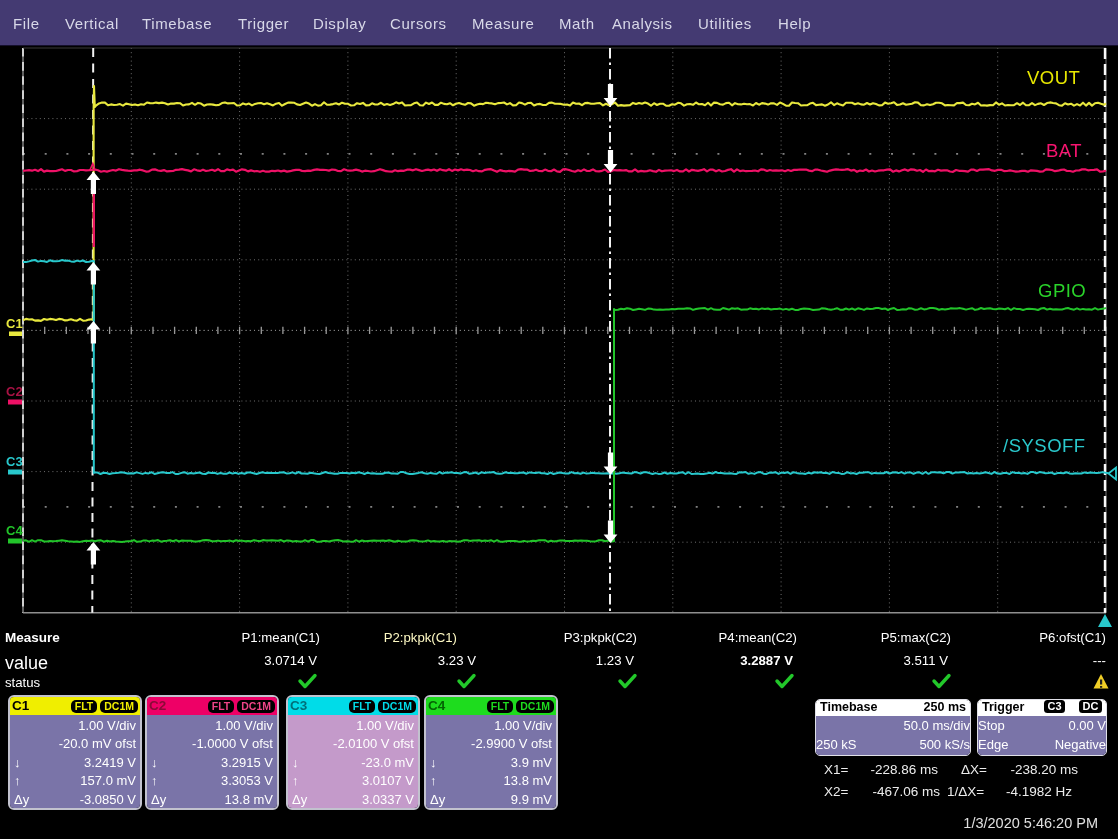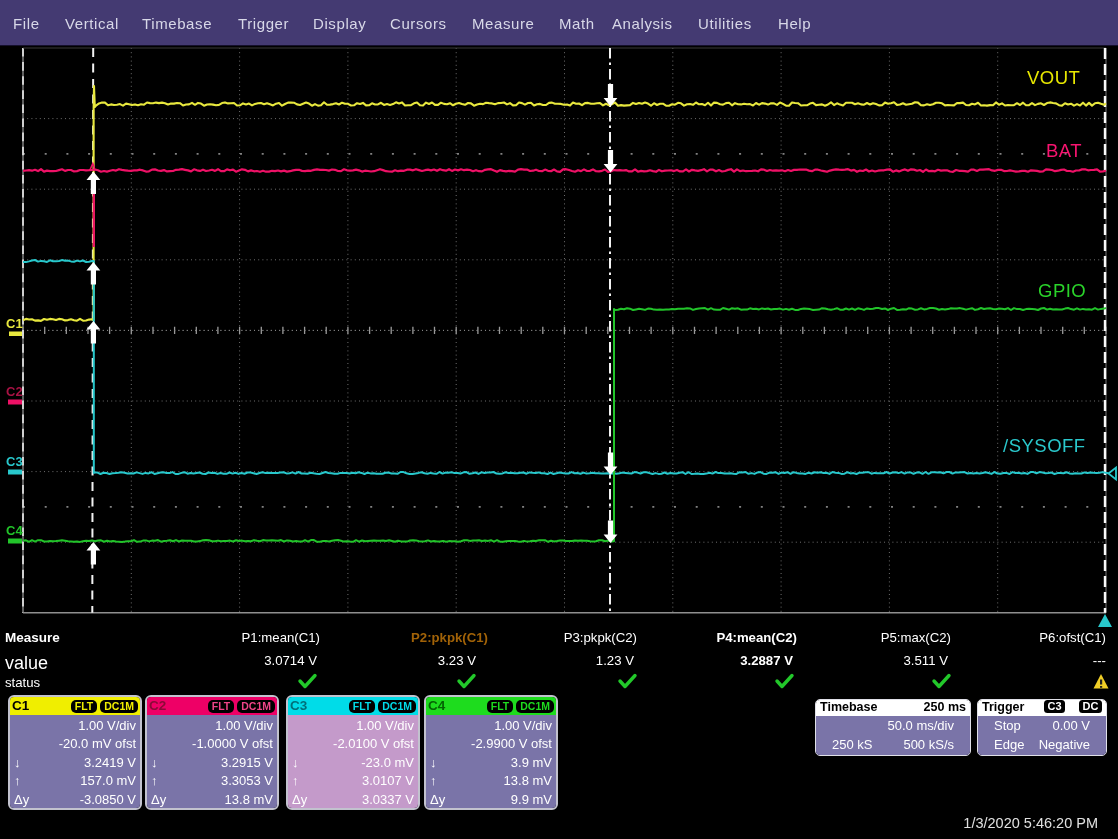--- a/index.html
+++ b/index.html
@@ -6,21 +6,21 @@
 #menubar{position:absolute;left:0;top:0;width:1118px;height:46px;background:#443a72;border-bottom:1px solid #15102c}
 #menubar span{position:absolute;top:15px;font-size:15px;color:#d8d8e8;letter-spacing:0.6px}
 .chb{position:absolute;top:695px;width:134px;height:115px;border:2px solid #c2c2ce;border-radius:6px;overflow:hidden}
 .chh{height:18px;position:relative;padding:1px 2px 0 2px}
 .chn{font-size:13.5px;font-weight:bold;float:left;line-height:16px}
 .bdg{float:right;background:#000;border-radius:5px;font-size:10.5px;font-weight:bold;line-height:13px;padding:0 4px;margin-top:2px}
 .chbody{height:93px;padding:2px 4px 8px 4px}
 .cr{display:flex;justify-content:space-between;font-size:13px;color:#fff;line-height:18.4px}
 .tbx{position:absolute;top:699px;height:57px;border:1.5px solid #e0e0e8;border-radius:5px;overflow:hidden}
 .tbh{background:#fff;height:16px;padding:0 4px;font-size:12.5px;font-weight:bold;color:#000;line-height:15px}
-.tbb{background:#7a74a8;height:39px;padding:0 16px;color:#fff}
+.tbb{background:#7a74a8;height:39px;padding:0 0;color:#fff}
 .tr2{display:flex;justify-content:space-between;font-size:13px;line-height:19px}
 .tbdg{display:inline-block;background:#000;color:#fff;border-radius:3.5px;font-size:11px;font-weight:bold;line-height:13px;padding:0 3.5px;vertical-align:1px}
 .xr{position:absolute;left:0;width:1118px;height:18px;font-size:13.5px;color:#ececec}
 </style></head><body>
 <div id="page">
 <div id="menubar">
       <span style="left:13px">File</span>
       <span style="left:65px">Vertical</span>
       <span style="left:142px">Timebase</span>
       <span style="left:238px">Trigger</span>
@@ -87,23 +87,23 @@
       <rect x="8" y="538.5" width="14" height="5" fill="#22c42a"></rect>
       <text x="1027" y="84" fill="#e8e800" font-size="18.5" font-family="Liberation Sans, sans-serif" letter-spacing="0.5">VOUT</text>
       <text x="1046" y="157" fill="#f81470" font-size="18.5" font-family="Liberation Sans, sans-serif" letter-spacing="0.5">BAT</text>
       <text x="1038" y="297" fill="#2ad42a" font-size="18.5" font-family="Liberation Sans, sans-serif" letter-spacing="0.5">GPIO</text>
       <text x="1003" y="452" fill="#2ac8cc" font-size="18.5" font-family="Liberation Sans, sans-serif" letter-spacing="0.5">/SYSOFF</text>
       <path d="M1108.5,473.5 l7.5,-6 v12 z" fill="#000" stroke="#28c8cc" stroke-width="1.8"></path>
       <path d="M1105,614 l7,13 h-14 z" fill="#28c8cc"></path>
     </svg>
 <div style="position:absolute;left:5px;top:630px;font-size:13.5px;font-weight:bold;color:#fff">Measure</div>
     <div style="position:absolute;top:630px;right:798px;font-size:13.2px;font-weight:normal;color:#ffffff;white-space:nowrap">P1:mean(C1)</div>
-    <div style="position:absolute;top:630px;right:630px;font-size:13.2px;font-weight:bold;color:#a16207;white-space:nowrap">P2:pkpk(C1)</div>
+    <div style="position:absolute;top:630px;right:661px;font-size:13.2px;font-weight:normal;color:#fef9c3;white-space:nowrap">P2:pkpk(C1)</div>
     <div style="position:absolute;top:630px;right:481px;font-size:13.2px;font-weight:normal;color:#ffffff;white-space:nowrap">P3:pkpk(C2)</div>
-    <div style="position:absolute;top:630px;right:321px;font-size:13.2px;font-weight:bold;color:#ffffff;white-space:nowrap">P4:mean(C2)</div>
+    <div style="position:absolute;top:630px;right:321px;font-size:13.2px;font-weight:normal;color:#ffffff;white-space:nowrap">P4:mean(C2)</div>
     <div style="position:absolute;top:630px;right:167px;font-size:13.2px;font-weight:normal;color:#ffffff;white-space:nowrap">P5:max(C2)</div>
     <div style="position:absolute;top:630px;right:12px;font-size:13.2px;font-weight:normal;color:#ffffff;white-space:nowrap">P6:ofst(C1)</div>
     <div style="position:absolute;left:5px;top:653px;font-size:18px;color:#fff">value</div>
     <div style="position:absolute;top:653px;right:801px;font-size:13.2px;font-weight:normal;color:#ffffff;white-space:nowrap">3.0714 V</div>
     <div style="position:absolute;top:653px;right:642px;font-size:13.2px;font-weight:normal;color:#ffffff;white-space:nowrap">3.23 V</div>
     <div style="position:absolute;top:653px;right:484px;font-size:13.2px;font-weight:normal;color:#ffffff;white-space:nowrap">1.23 V</div>
     <div style="position:absolute;top:653px;right:325px;font-size:13.2px;font-weight:bold;color:#ffffff;white-space:nowrap">3.2887 V</div>
     <div style="position:absolute;top:653px;right:170px;font-size:13.2px;font-weight:normal;color:#ffffff;white-space:nowrap">3.511 V</div>
     <div style="position:absolute;top:653px;right:12px;font-size:13.2px;font-weight:normal;color:#ffffff;white-space:nowrap">---</div>
     <div style="position:absolute;left:5px;top:675px;font-size:13.2px;color:#fff">status</div>
@@ -258,13 +258,25 @@
         <div class="tr2">
           <span>Stop</span>
           <span>0.00 V</span>
         </div>
         <div class="tr2">
           <span>Edge</span>
           <span>Negative</span>
         </div>
       </div>
     </div>
+<div class="xr" style="top:762px">
+      <span style="position:absolute;left:824px">X1=</span>
+      <span style="position:absolute;right:180px">-228.86 ms</span>
+      <span style="position:absolute;left:961px">ΔX=</span>
+      <span style="position:absolute;right:40px">-238.20 ms</span>
+    </div>
+    <div class="xr" style="top:784px">
+      <span style="position:absolute;left:824px">X2=</span>
+      <span style="position:absolute;right:178px">-467.06 ms</span>
+      <span style="position:absolute;left:947px">1/ΔX=</span>
+      <span style="position:absolute;right:46px">-4.1982 Hz</span>
+    </div>
 <div style="position:absolute;top:815px;right:20px;font-size:14.5px;color:#e0e0e0">1/3/2020 5:46:20 PM</div>
 </div>
 </body></html>

